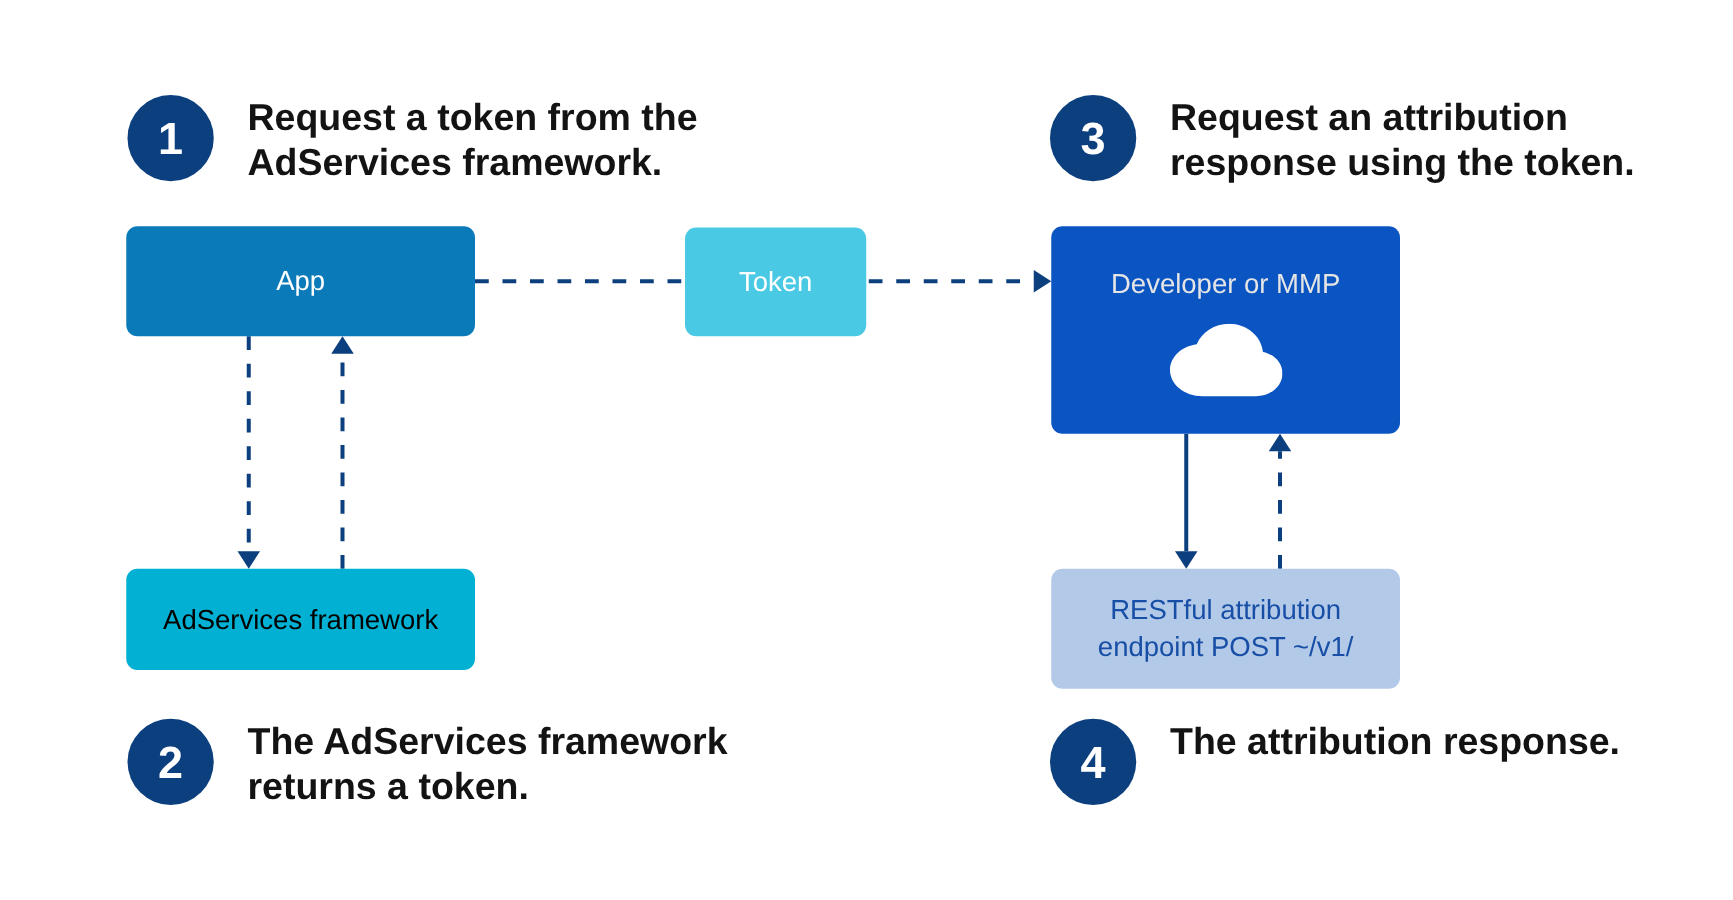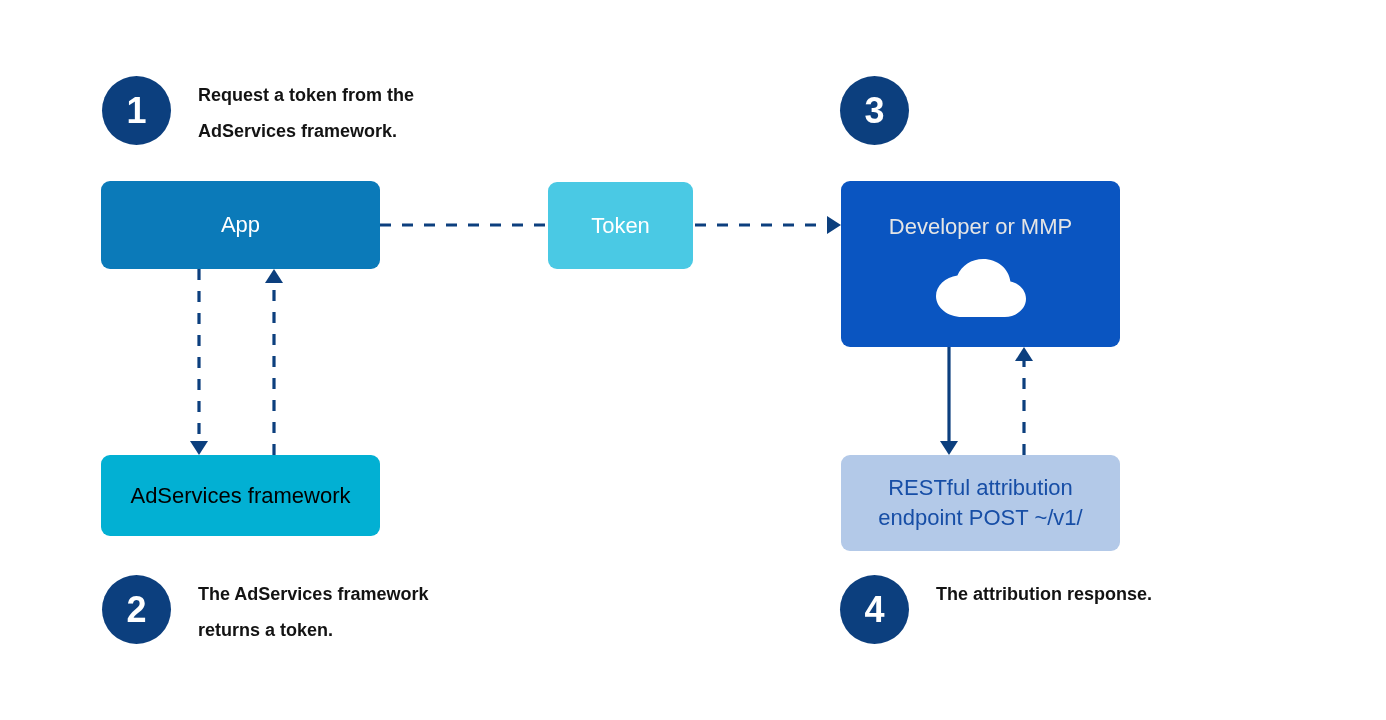--- a/index.html
+++ b/index.html
@@ -42,21 +42,21 @@
     font-size: 36px;
     font-weight: bold;
     line-height: 1;
     flex: 0 0 auto;
     letter-spacing: 0px;
   }
   .step-text {
     margin-left: 27px;
     margin-top: 1px;
     color: #131313;
-    font-size: 18px;
+    font-size: 30px;
     font-weight: bold;
     line-height: 36px;
     white-space: pre-line;
   }
 
   #step-1 { left: 102px; top: 76px; }
   #step-2 { left: 102px; top: 575px; }
   #step-3 { left: 840px; top: 76px; }
   #step-4 { left: 840px; top: 575px; }
 
@@ -175,20 +175,22 @@
   </svg>
 
   <div class="step" id="step-1">
     <div class="step-badge">1</div>
     <div class="step-text">Request a token from the
 AdServices framework.</div>
   </div>
 
   <div class="step" id="step-3">
     <div class="step-badge">3</div>
+    <div class="step-text">Request an attribution
+response using the token.</div>
   </div>
 
   <div class="node-box" id="box-app">
     <span class="node-label">App</span>
   </div>
 
   <div class="node-box" id="box-token">
     <span class="node-label">Token</span>
   </div>
 

